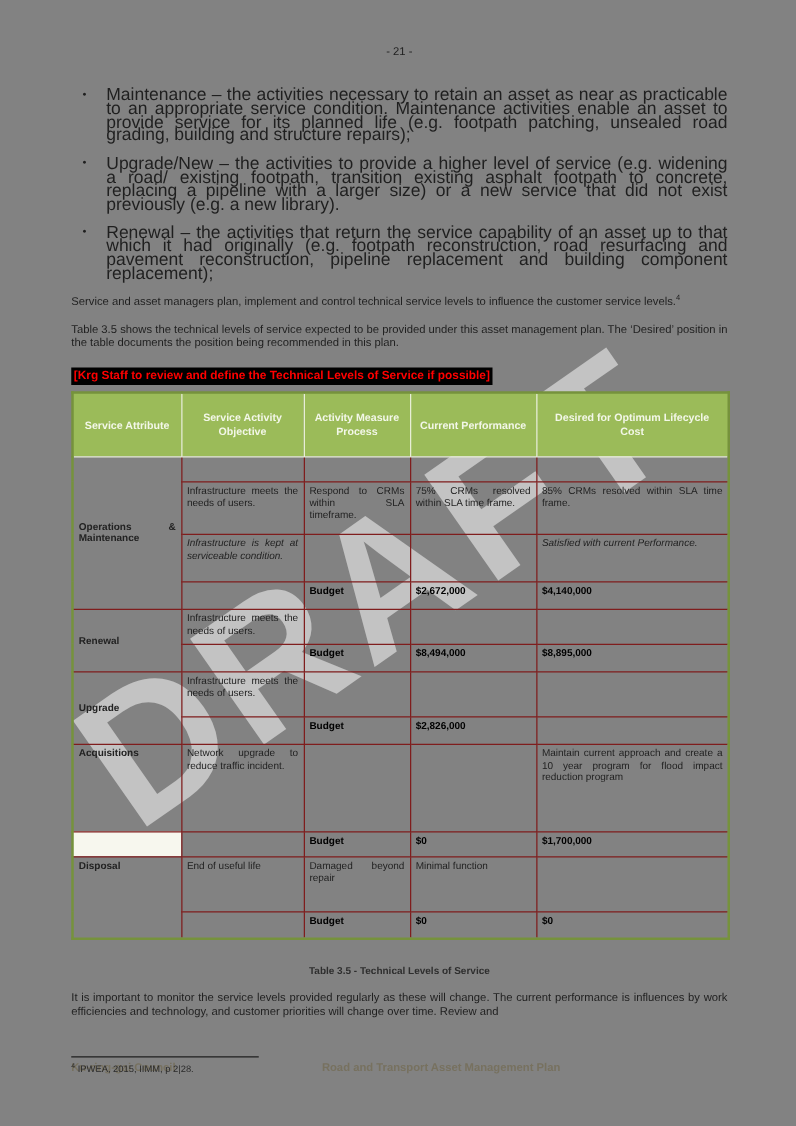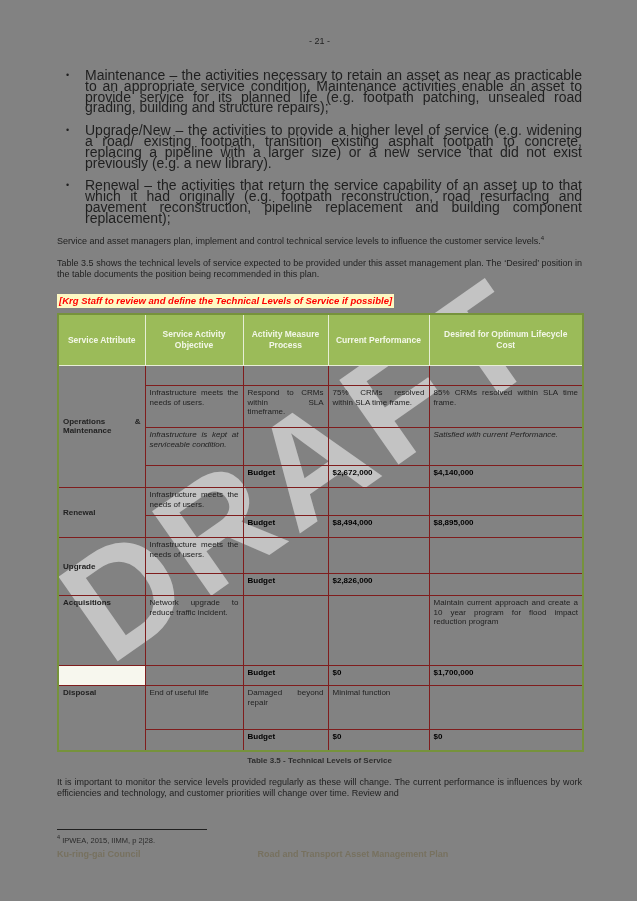--- a/index.html
+++ b/index.html
@@ -32,21 +32,21 @@
   }
   ul.bullets li::before{
     content:"\2022";position:absolute;left:9px;top:0;font-size:9px;
   }
 
   p.body{font-size:9px;line-height:10.8px;text-align:justify;margin:12px 0 0 0;}
   p.body sup{font-size:6px;line-height:0;}
 
   .note-line{margin:10px 0 5px 0;}
   .note-line .hl{
-    background:#fef9c3;color:#ff0000;font-weight:bold;font-style:italic;
+    background:#000000;color:#ff0000;font-weight:bold;
     font-size:9.5px;line-height:14px;display:inline-block;padding:0 2px;
   }
 
   table.tls{
     border-collapse:collapse;table-layout:fixed;width:525px;
     border:2px solid #76923c;
   }
   table.tls col:nth-child(1){width:87px;}
   table.tls col:nth-child(2){width:98px;}
   table.tls col:nth-child(3){width:85px;}
@@ -73,21 +73,21 @@
   table.tls tbody tr:nth-child(5){height:28px;}
   table.tls tbody tr:nth-child(6){height:22px;}
   table.tls tbody tr:nth-child(7){height:36px;}
   table.tls tbody tr:nth-child(8){height:22px;}
   table.tls tbody tr:nth-child(9){height:70px;}
   table.tls tbody tr:nth-child(10){height:20px;}
   table.tls tbody tr:nth-child(11){height:44px;}
   table.tls tbody tr:nth-child(12){height:22px;}
 
   .caption{
-    margin-top:4px;text-align:center;font-size:8px;font-weight:bold;color:#2e2e2e;
+    margin-top:20px;text-align:center;font-size:8px;font-weight:bold;color:#2e2e2e;
   }
 
   .footnote-rule{
     margin-top:30px;width:150px;border-top:1px solid #1f1f1f;height:0;
   }
   .footnote{font-size:7.5px;margin-top:4px;color:#2a2a2a;}
   .footnote sup{font-size:5.5px;}
 
   .page-footer{
     position:absolute;left:57px;right:55px;top:849px;

